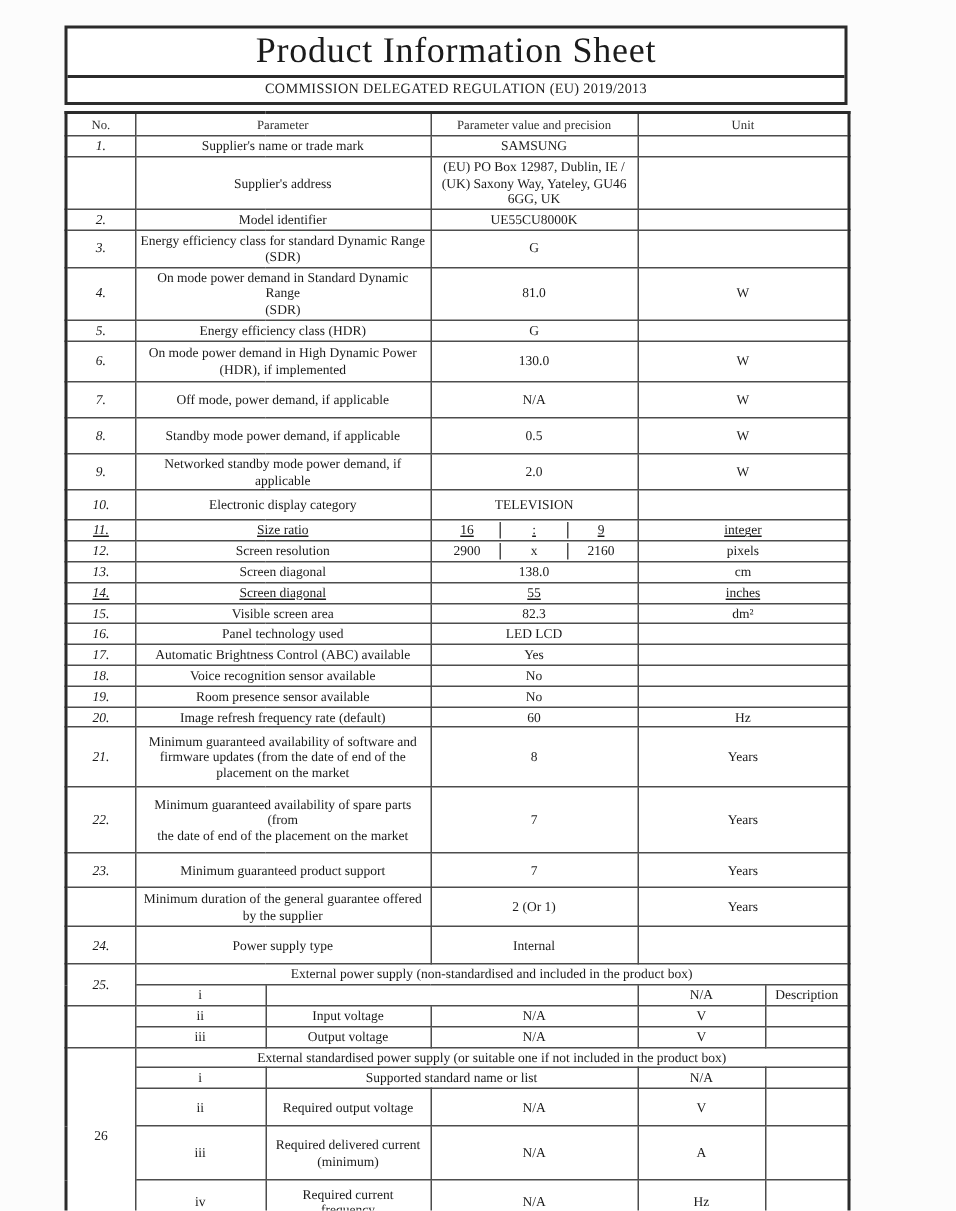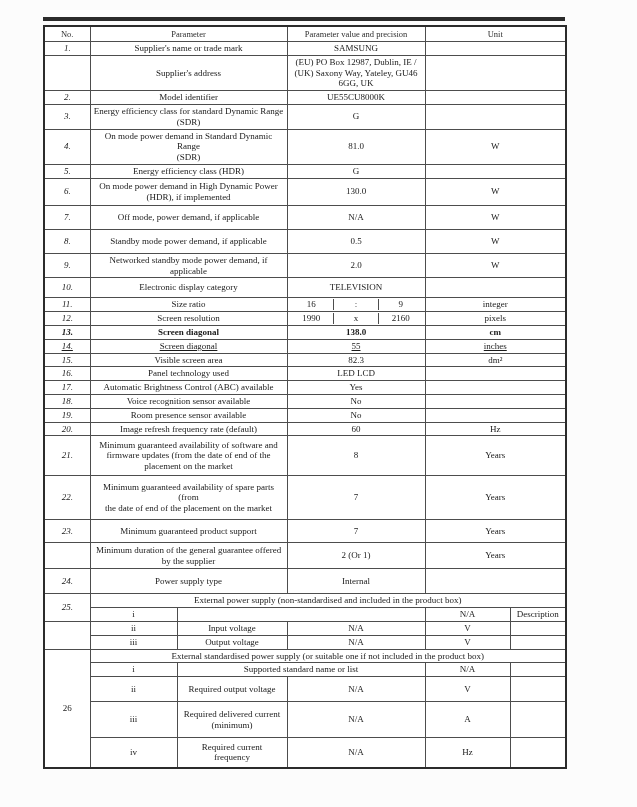--- a/index.html
+++ b/index.html
@@ -43,20 +43,22 @@
   td.upright{font-style:normal;}
   .triple{display:flex;align-items:center;}
   .triple span{flex:1;display:block;}
   .triple span + span{border-left:1px solid #4d4d4d;}
 </style>
 </head>
 <body>
 
 <div class="sheet">
   <div class="title-box">
+    <div class="title-row">Product Information Sheet</div>
+    <div class="reg-row">COMMISSION DELEGATED REGULATION (EU) 2019/2013</div>
   </div>
   <div class="gap"></div>
   <table>
     <colgroup>
       <col style="width:46px">
         <col style="width:87px">
         <col style="width:110px">
       <col style="width:138px">
         <col style="width:85px">
         <col style="width:56px">
@@ -135,33 +137,33 @@
 applicable</td>
           <td>2.0</td>
           <td colspan="2">W</td>
         </tr>
         <tr style="height: 20px; margin-top: 36px;">
           <td class="no">10.</td>
           <td colspan="2">Electronic display category</td>
           <td>TELEVISION</td>
           <td colspan="2"></td>
         </tr>
-        <tr style="height: 11px;">
+        <tr style="height: 11px; text-decoration: underline;">
           <td class="no">11.</td>
           <td colspan="2">Size ratio</td>
           <td><div class="triple"><span>16</span><span>:</span><span>9</span></div></td>
           <td colspan="2">integer</td>
         </tr>
         <tr style="height: 11px; margin-top: 12px;">
           <td class="no">12.</td>
           <td colspan="2">Screen resolution</td>
-          <td><div class="triple"><span>1990</span><span>x</span><span>2160</span></div></td>
+          <td><div class="triple"><span>2900</span><span>x</span><span>2160</span></div></td>
           <td colspan="2">pixels</td>
         </tr>
-        <tr style="height: 10px; font-weight: bold;">
+        <tr style="height: 10px;">
           <td class="no">13.</td>
           <td colspan="2">Screen diagonal</td>
           <td>138.0</td>
           <td colspan="2">cm</td>
         </tr>
         <tr style="height: 10px; text-decoration: underline;">
           <td class="no">14.</td>
           <td colspan="2">Screen diagonal</td>
           <td>55</td>
           <td colspan="2">inches</td>

